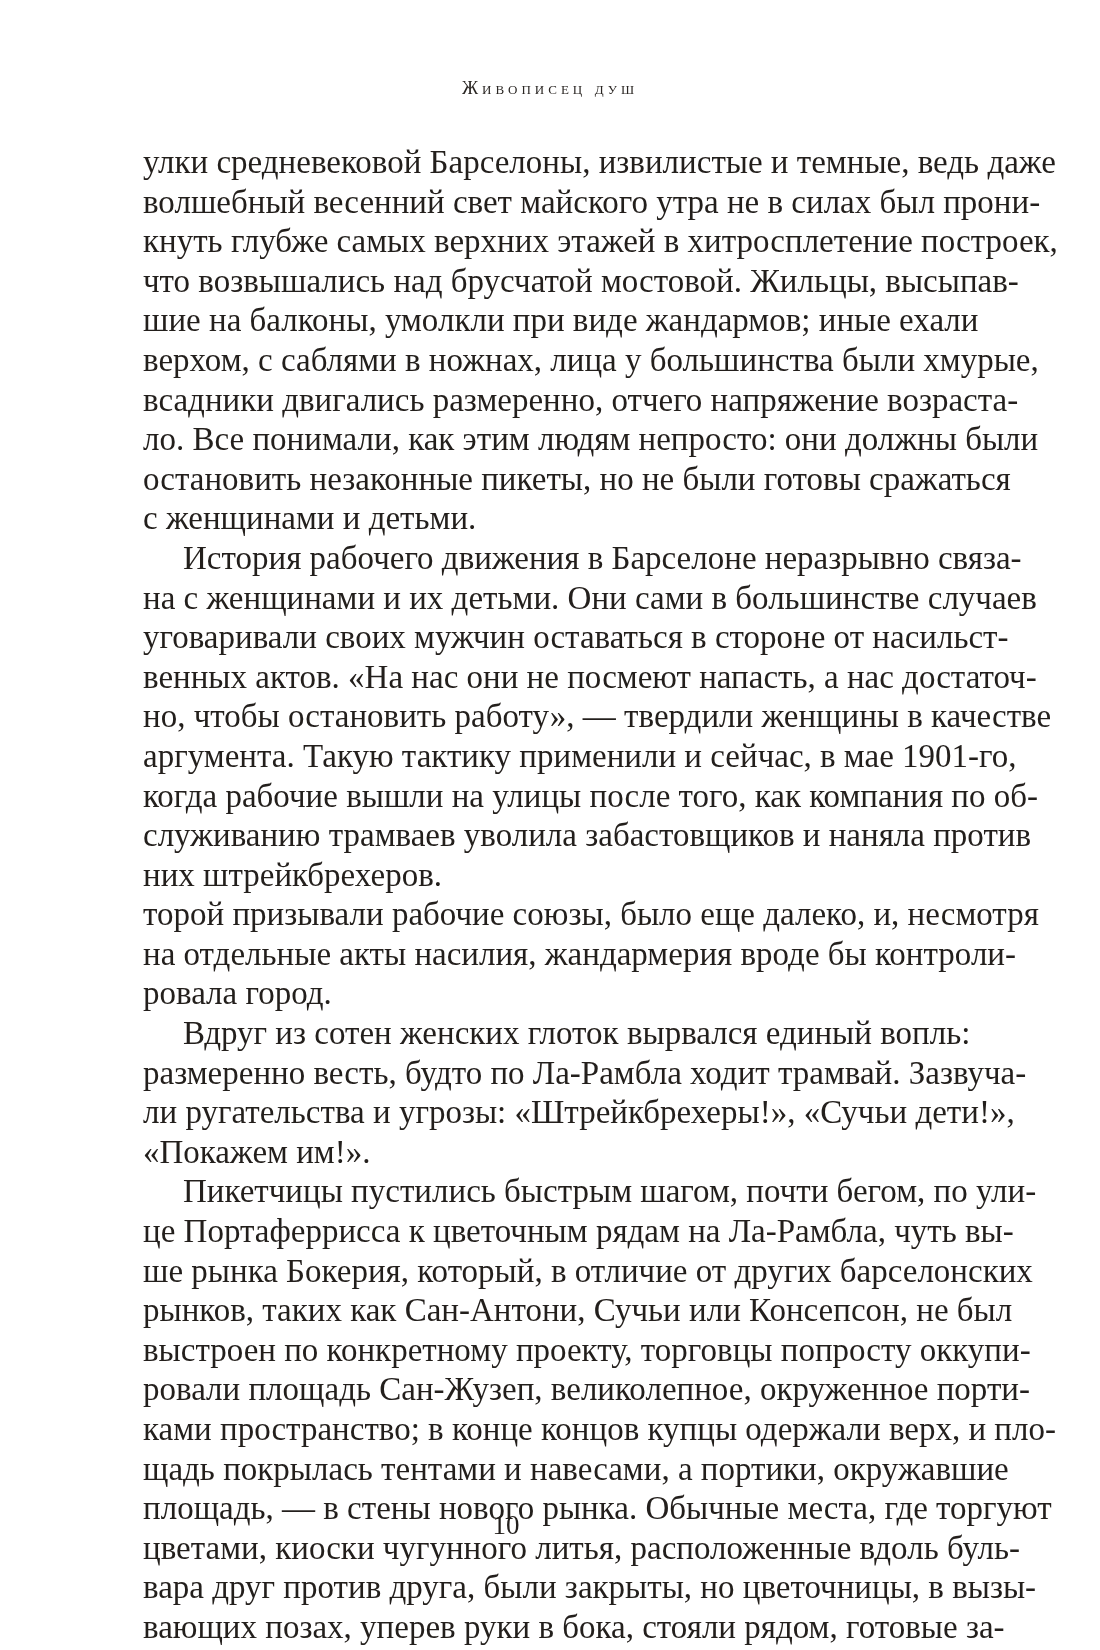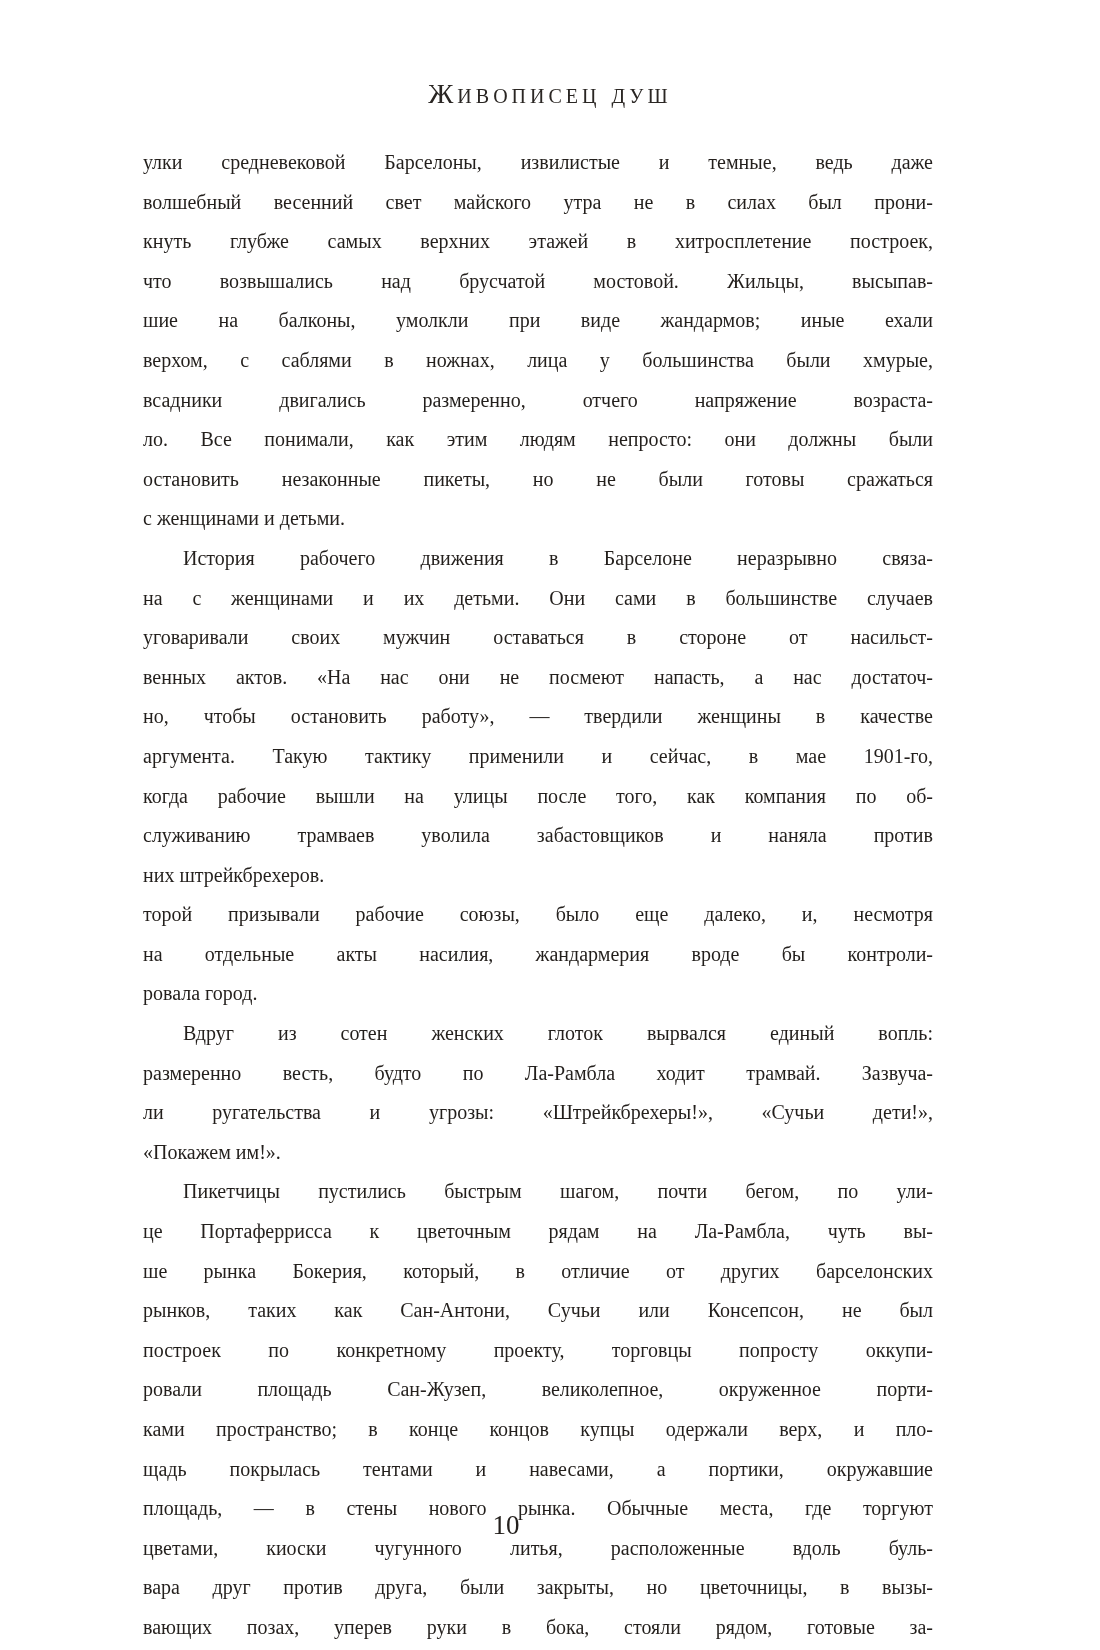--- a/index.html
+++ b/index.html
@@ -15,37 +15,37 @@
     font-family: "DejaVu Serif", "Liberation Serif", serif;
     color: #231f1c;
   }
   .running-head {
     position: absolute;
     top: 78px;
     left: 0;
     width: 1100px;
     text-align: center;
     font-family: "Liberation Serif", "DejaVu Serif", serif;
-    font-size: 28px;
+    font-size: 18px;
     letter-spacing: 4px;
     font-variant: small-caps;
     color: #2a2623;
   }
   .text-block {
     position: absolute;
     top: 143px;
     left: 143px;
     width: 790px;
   }
   .line {
     display: block;
     height: 39.6px;
     line-height: 39.6px;
     font-family: "Liberation Serif", "DejaVu Serif", serif;
-    font-size: 20px;
+    font-size: 33px;
     text-align: justify;
     text-align-last: justify;
     white-space: nowrap;
     overflow: visible;
     transform-origin: left center;
   }
   .line.last {
     text-align-last: left;
   }
   .line.indent {
@@ -105,21 +105,21 @@
     <span class="line">размеренно весть, будто по Ла-Рамбла ходит трамвай. Зазвуча-</span>
     <span class="line">ли ругательства и угрозы: «Штрейкбрехеры!», «Сучьи дети!»,</span>
     <span class="line last">«Покажем им!».</span>
   </div>
 
   <div>
     <span class="line indent">Пикетчицы пустились быстрым шагом, почти бегом, по ули-</span>
     <span class="line">це Портаферрисса к цветочным рядам на Ла-Рамбла, чуть вы-</span>
     <span class="line">ше рынка Бокерия, который, в отличие от других барселонских</span>
     <span class="line">рынков, таких как Сан-Антони, Сучьи или Консепсон, не был</span>
-    <span class="line">построек по конкретному проекту, торговцы попросту оккупи-</span>
+    <span class="line">выстроен по конкретному проекту, торговцы попросту оккупи-</span>
     <span class="line">ровали площадь Сан-Жузеп, великолепное, окруженное порти-</span>
     <span class="line">ками пространство; в конце концов купцы одержали верх, и пло-</span>
     <span class="line">щадь покрылась тентами и навесами, а портики, окружавшие</span>
     <span class="line">площадь, — в стены нового рынка. Обычные места, где торгуют</span>
     <span class="line">цветами, киоски чугунного литья, расположенные вдоль буль-</span>
     <span class="line">вара друг против друга, были закрыты, но цветочницы, в вызы-</span>
     <span class="line">вающих позах, уперев руки в бока, стояли рядом, готовые за-</span>
 
   </div>
 </div>

